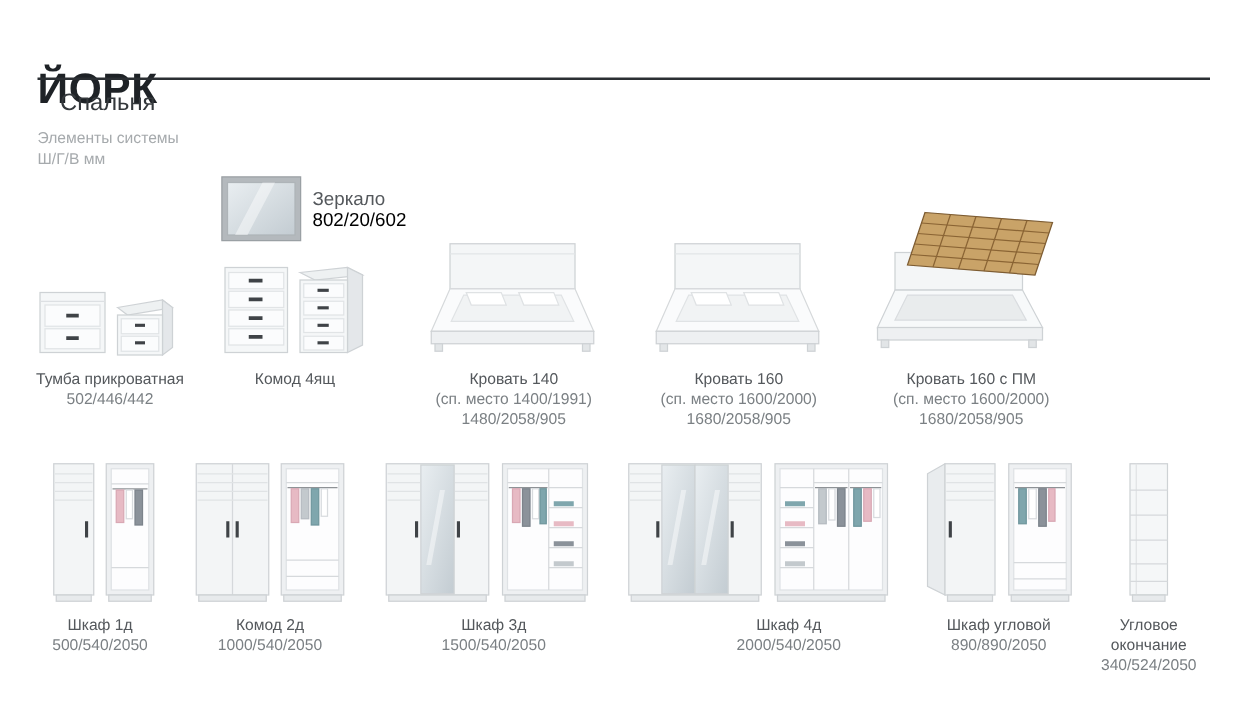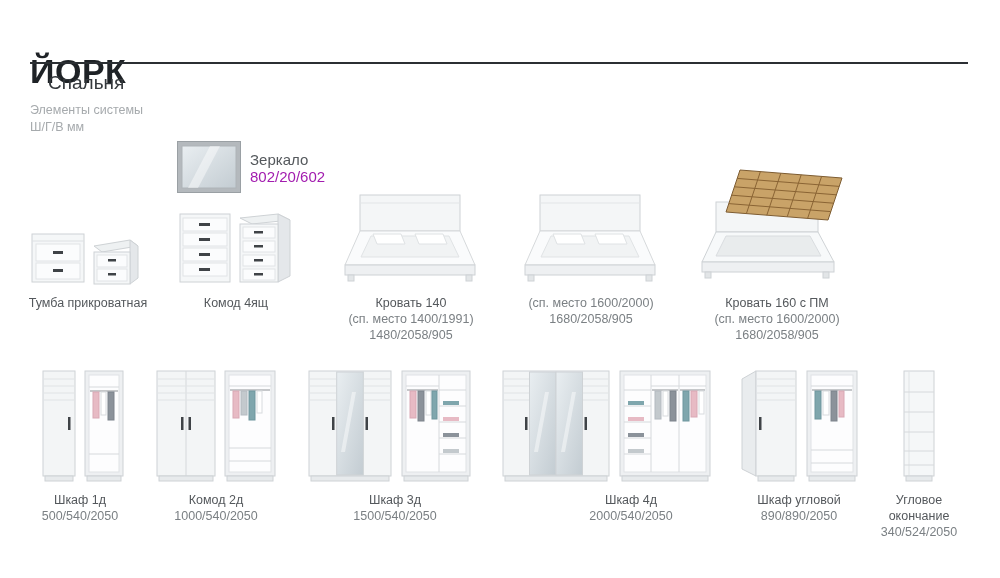--- a/index.html
+++ b/index.html
@@ -10,21 +10,21 @@
   .abs { position:absolute; }
   .title { font-size:34px; font-weight:bold; color:#1e2226; letter-spacing:.5px;margin-top:34px; }
   .rule { height:2px; background:#2b2f33; }
   .subtitle { font-size:19px; color:#34383c;margin-left:18px; }
   .meta { font-size:12.5px; color:#a6aaad; line-height:17px; }
   .label { text-align:center; font-size:12.5px; line-height:16px; }
   .label .lname { color:#54585c; }
   .label .lsleep, .label .ldims { color:#7b8084; }
   .mirror-label { text-align:left; font-size:15px; line-height:17px; }
   .mirror-label .lname { color:#54585c; }
-  .mirror-label .ldims { color:#a21caf; }
+  .mirror-label .ldims { color:#000000; }
   svg { display:block; }
 </style>
 </head>
 <body>
 
 <div class="page">
 
   <svg width="0" height="0" style="position:absolute">
     <defs>
       <linearGradient id="mirrorGrad" x1="0" y1="0" x2="1" y2="1">
@@ -63,20 +63,21 @@
       <polygon points="64,20 100,14 108,20 72,26" fill="#eef1f2" stroke="#ced2d5"></polygon>
       <polygon points="100,14 108,20 108,52 100,58" fill="#e4e7ea" stroke="#ced2d5"></polygon>
       <rect x="64" y="26" width="36" height="32" fill="#f5f7f8" stroke="#ced2d5"></rect>
       <rect x="67" y="29" width="30" height="12" fill="#fbfcfd" stroke="#e1e4e6"></rect>
       <rect x="78" y="33" width="8" height="2.5" fill="#3f4347"></rect>
       <rect x="67" y="43" width="30" height="12" fill="#fbfcfd" stroke="#e1e4e6"></rect>
       <rect x="78" y="47" width="8" height="2.5" fill="#3f4347"></rect>
     </svg>
     <div class="abs label" style="left:8px; top:295px; width:160px;">
       <div class="lname">Тумба прикроватная</div>
+      <div class="ldims">502/446/442</div>
     </div>
   </div>
 
   <div>
     <svg class="abs" style="left:178px; top:208px;" width="115" height="80" viewBox="0 0 115 80">
       <rect x="2" y="6" width="50" height="68" fill="#f5f7f8" stroke="#ced2d5"></rect>
       <rect x="5" y="10" width="44" height="13" fill="#fbfcfd" stroke="#e1e4e6"></rect>
       <rect x="21" y="15" width="11" height="3" fill="#3f4347"></rect>
       <rect x="5" y="25" width="44" height="13" fill="#fbfcfd" stroke="#e1e4e6"></rect>
       <rect x="21" y="30" width="11" height="3" fill="#3f4347"></rect>
@@ -126,20 +127,21 @@
       <line x1="25" y1="10" x2="125" y2="10" stroke="#e2e5e7"></line>
       <polygon points="25,38 125,38 140,72 10,72" fill="#fafbfc" stroke="#d6d9db"></polygon>
       <polygon points="36,43 114,43 124,64 26,64" fill="#f1f3f4" stroke="#e0e3e5"></polygon>
       <polygon points="38,41 66,41 70,51 42,51" fill="#ffffff" stroke="#dfe2e4"></polygon>
       <polygon points="80,41 108,41 112,51 84,51" fill="#ffffff" stroke="#dfe2e4"></polygon>
       <rect x="10" y="72" width="130" height="10" fill="#eef0f2" stroke="#ced2d5"></rect>
       <rect x="13" y="82" width="6" height="6" fill="#e3e6e8" stroke="#ced2d5"></rect>
       <rect x="131" y="82" width="6" height="6" fill="#e3e6e8" stroke="#ced2d5"></rect>
     </svg>
     <div class="abs label" style="left:511px; top:295px; width:160px;">
+      <div class="lname">Кровать 160</div>
       <div class="lsleep">(сп. место 1600/2000)</div>
       <div class="ldims">1680/2058/905</div>
     </div>
   </div>
 
   <div>
     <svg class="abs" style="left:690px; top:168px;" width="160" height="120" viewBox="0 0 160 120">
       <rect x="26" y="34" width="102" height="30" fill="#f4f6f7" stroke="#ced2d5"></rect>
       <polygon points="26,64 128,64 144,94 12,94" fill="#f7f9fa" stroke="#ced2d5"></polygon>
       <polygon points="36,68 120,68 131,88 26,88" fill="#e9eced" stroke="#d9dcdf"></polygon>

